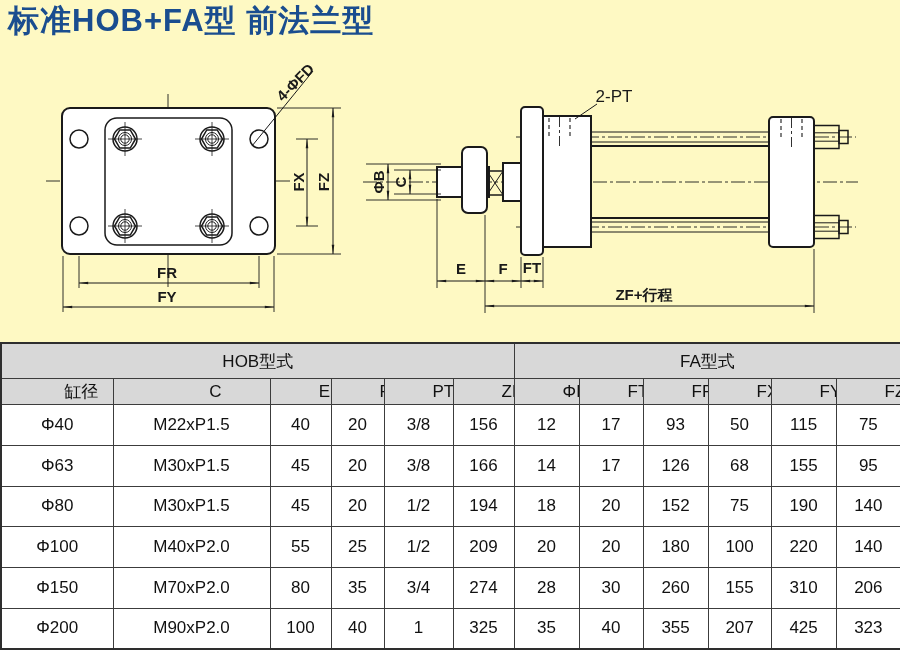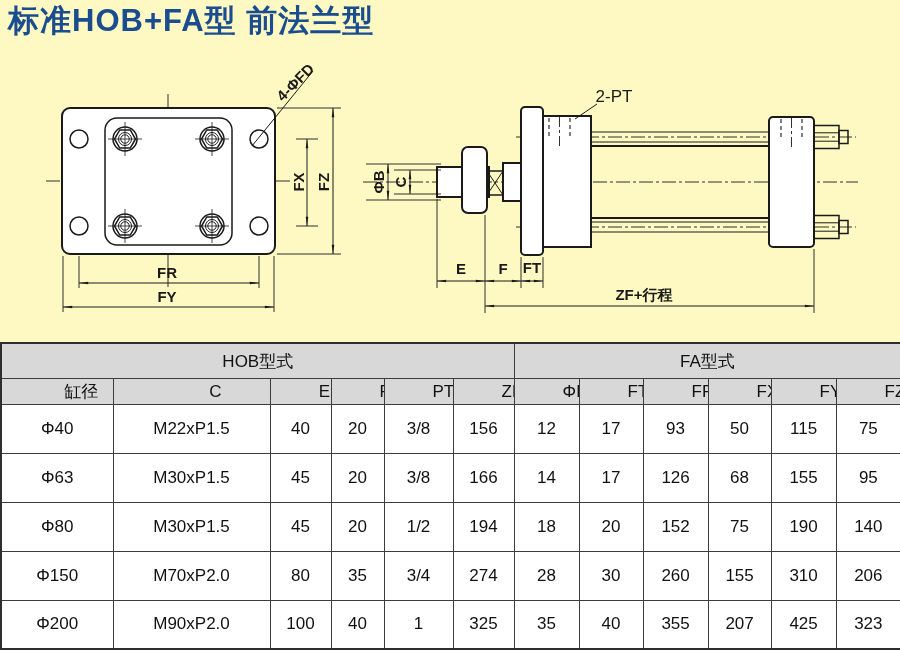--- a/index.html
+++ b/index.html
@@ -242,20 +242,34 @@
           <td>1/2</td>
           <td>194</td>
           <td>18</td>
           <td>20</td>
           <td>152</td>
           <td>75</td>
           <td>190</td>
           <td>140</td>
         </tr>
         <tr>
+          <td>Φ100</td>
+          <td>M40xP2.0</td>
+          <td>55</td>
+          <td>25</td>
+          <td>1/2</td>
+          <td>209</td>
+          <td>20</td>
+          <td>20</td>
+          <td>180</td>
+          <td>100</td>
+          <td>220</td>
+          <td>140</td>
+        </tr>
+        <tr>
           <td>Φ150</td>
           <td>M70xP2.0</td>
           <td>80</td>
           <td>35</td>
           <td>3/4</td>
           <td>274</td>
           <td>28</td>
           <td>30</td>
           <td>260</td>
           <td>155</td>

